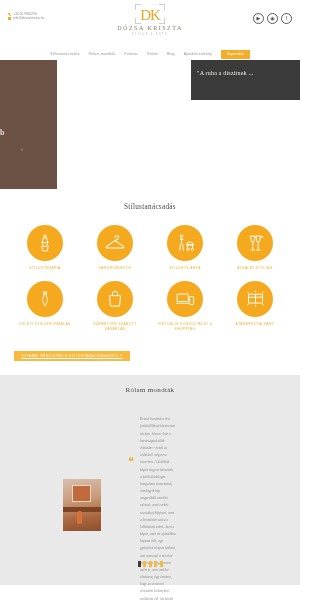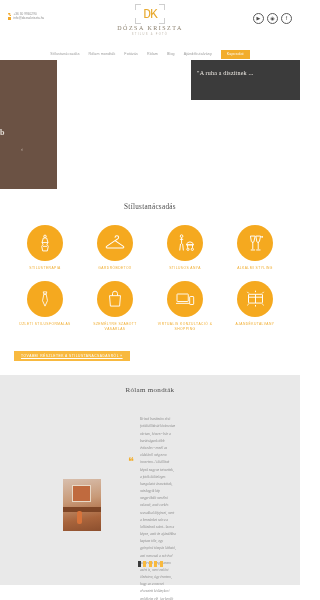--- a/index.html
+++ b/index.html
@@ -20,21 +20,21 @@
   }
   .ci{width:3.4px;height:3.4px;flex:0 0 auto;display:block;}
   .ci.phone{background:#f2a829;clip-path:polygon(20% 0,60% 0,70% 35%,45% 48%,60% 72%,85% 60%,100% 95%,70% 100%,25% 75%,0 30%);}
   .ci.mail{background:#f2a829;}
 
   .logo{position:absolute;left:0;right:0;top:4px;text-align:center;}
   .logo-mark{
     position:relative;display:inline-block;width:34px;height:22px;
   }
   .logo-mark .mono{
-    font-family:Liberation Mono, monospace;font-size:13px;color:#e8a92e;
+    font-family:Liberation Serif, serif;font-size:15px;color:#e8a92e;
     letter-spacing:-1px;line-height:22px;
   }
   .logo-mark .crn{position:absolute;width:5px;height:5px;}
   .logo-mark .crn.tl{left:2px;top:0;border-left:.8px solid #cfcfcf;border-top:.8px solid #cfcfcf;}
   .logo-mark .crn.tr{right:2px;top:0;border-right:.8px solid #cfcfcf;border-top:.8px solid #cfcfcf;}
   .logo-mark .crn.bl{left:2px;bottom:2px;border-left:.8px solid #cfcfcf;border-bottom:.8px solid #cfcfcf;}
   .logo-mark .crn.br{right:2px;bottom:2px;border-right:.8px solid #cfcfcf;border-bottom:.8px solid #cfcfcf;}
   .logo-name{
     font-family:"Liberation Serif", serif;font-size:6px;color:#8a7f6d;
     letter-spacing:1.5px;margin-top:-1px;

